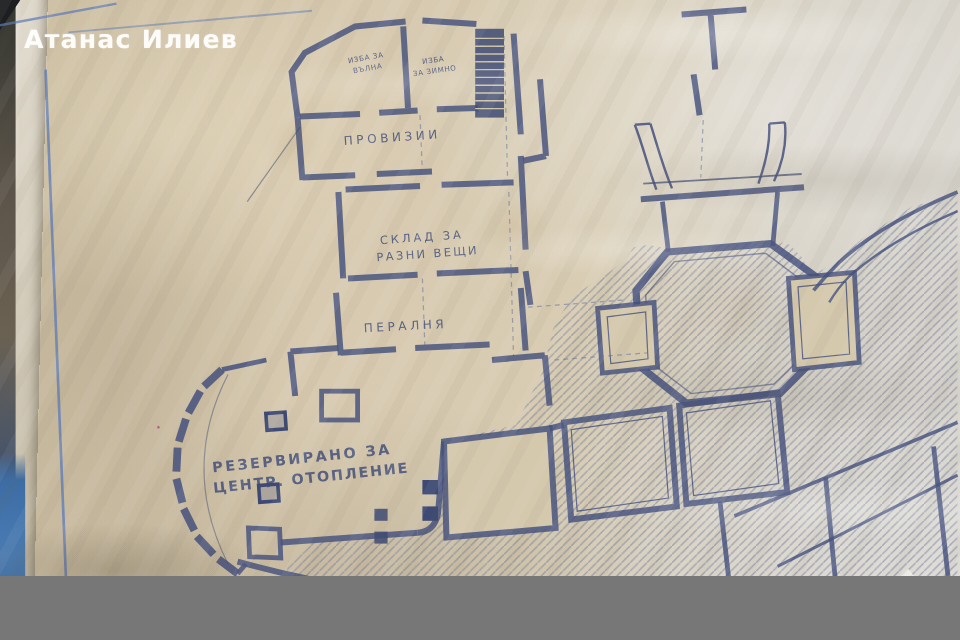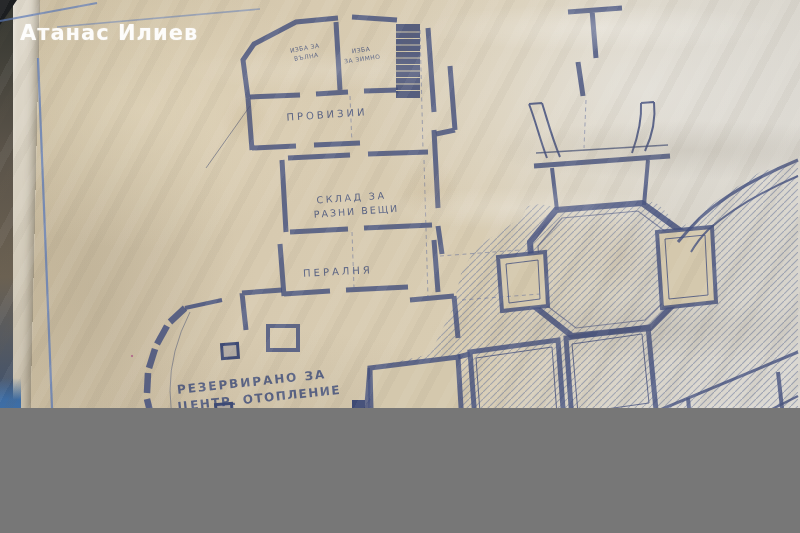--- a/index.html
+++ b/index.html
@@ -1,16 +1,16 @@
 <!DOCTYPE html>
 <html><head>
 <meta charset="utf-8">
 <style>
   html,body{margin:0;padding:0;background:#777;}
-  .stage{position:relative;width:800px;height:408px;overflow:hidden;
+  .stage{position:relative;width:800px;height:480px;overflow:hidden;
     font-family:"DejaVu Sans",sans-serif;}
   
   .paper{position:absolute;inset:0;
     background:
       radial-gradient(ellipse 420px 260px at 640px 90px, rgba(236,235,233,.6), rgba(236,235,233,0) 70%),
       radial-gradient(ellipse 500px 300px at 780px 480px, rgba(229,227,223,.5), transparent 70%),
       radial-gradient(ellipse 300px 200px at 140px 110px, rgba(242,232,206,.4), transparent 70%),
       radial-gradient(ellipse 360px 240px at 300px 510px, rgba(118,103,78,.2), transparent 75%),
       radial-gradient(ellipse 200px 420px at 95px 300px, rgba(112,100,80,.14), transparent 72%),
       linear-gradient(100deg,#c8ba9d,#d7cab0 35%,#d8ccb2 60%,#d5d0c4 82%,#d7d4cd);}

